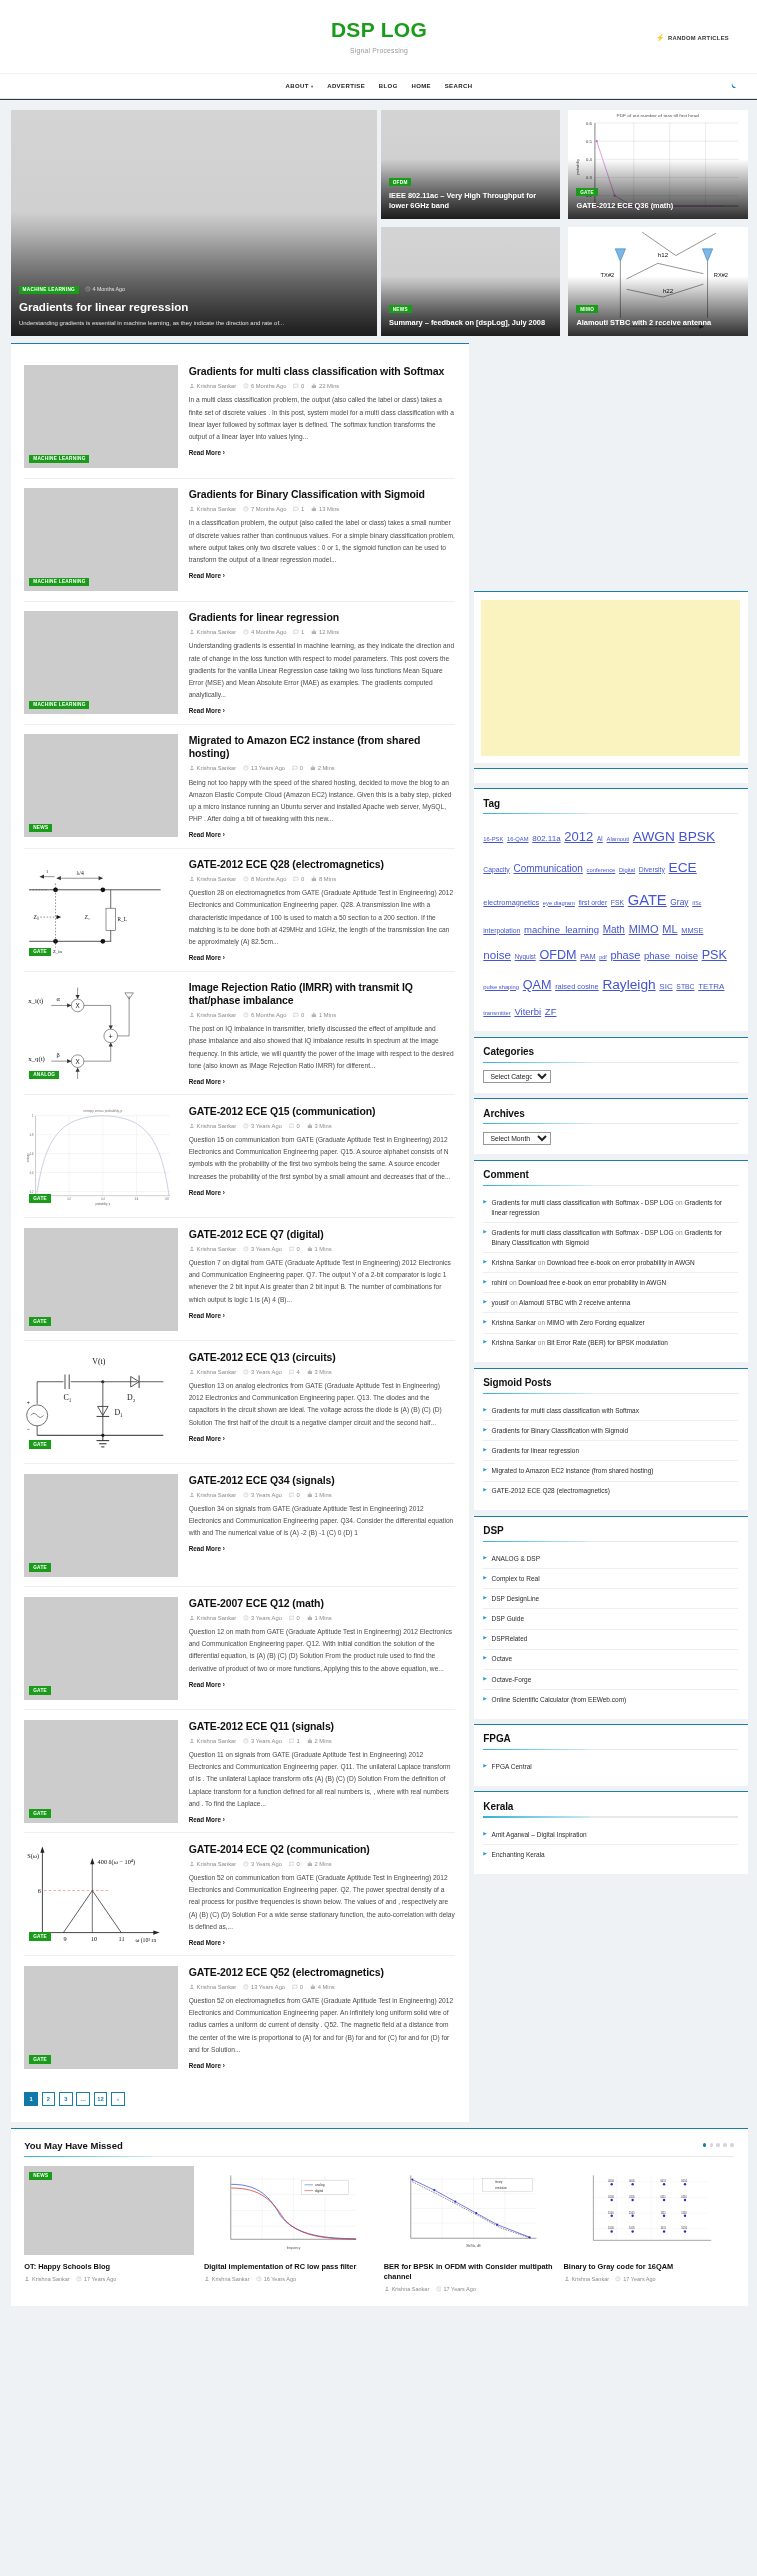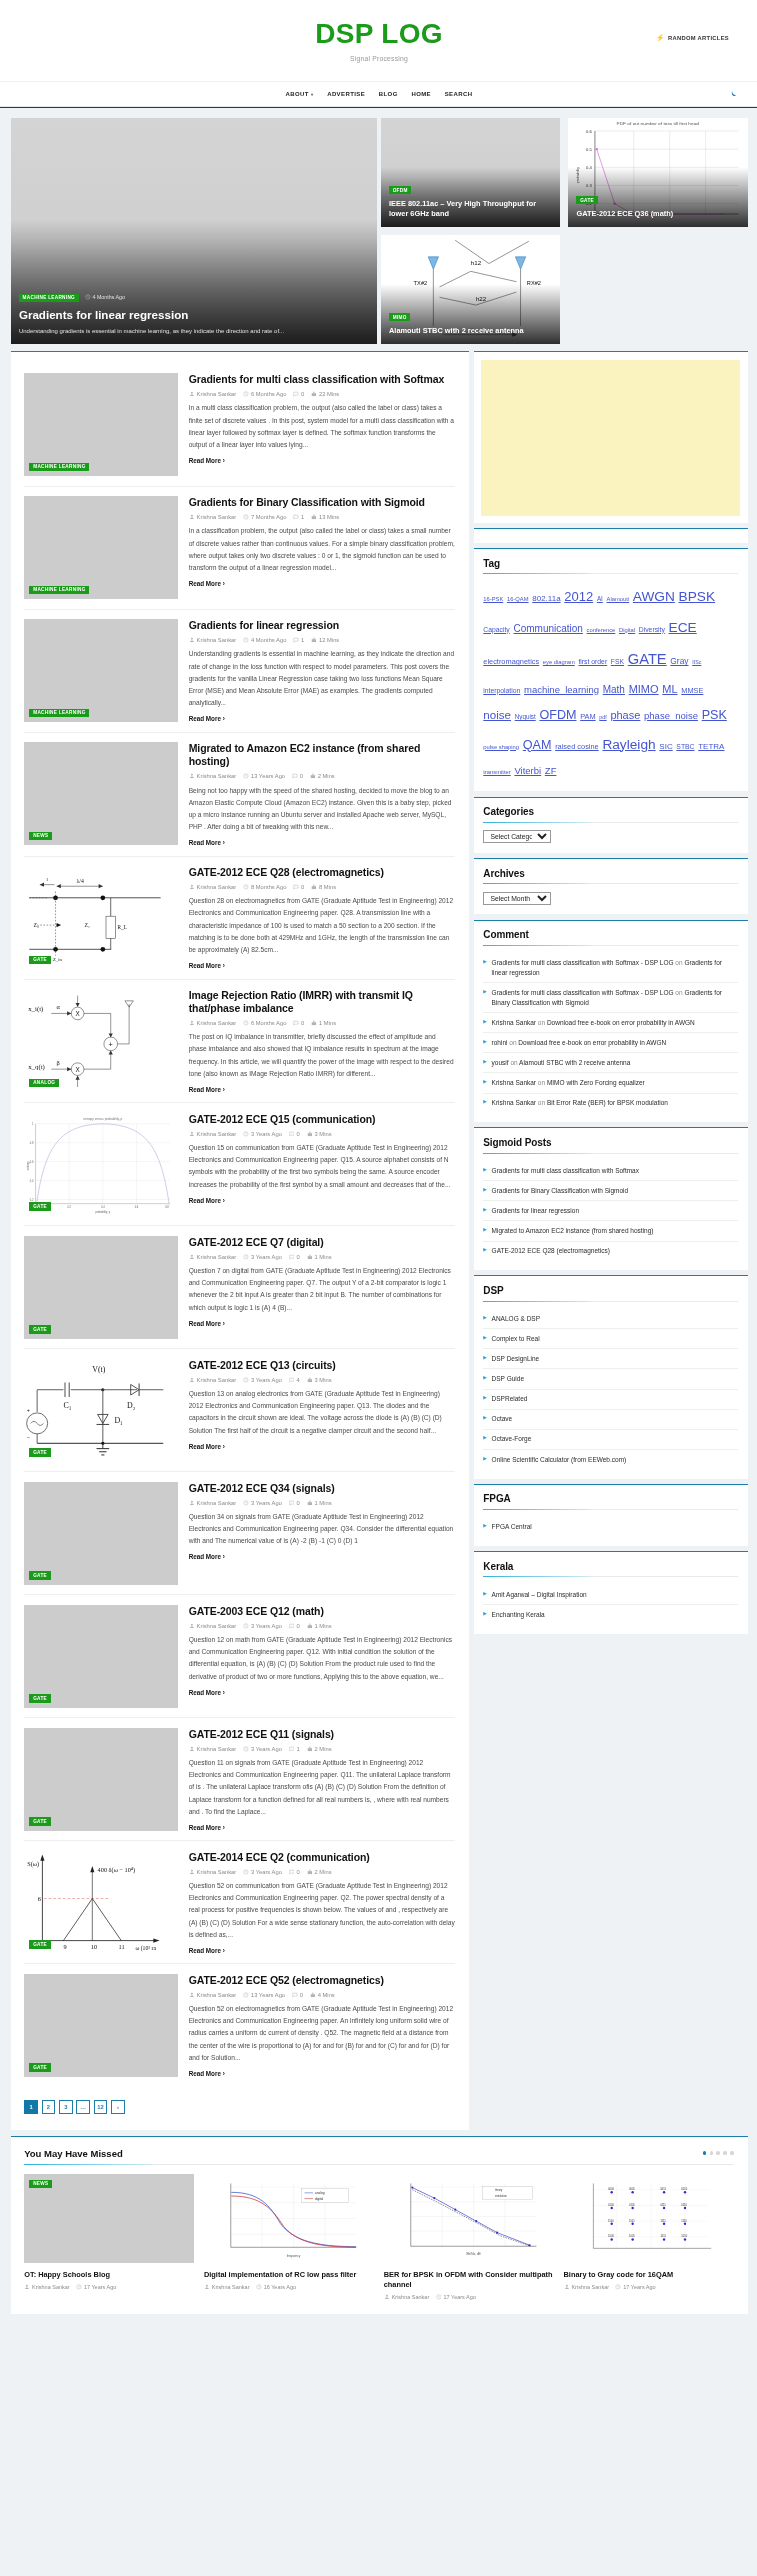--- a/index.html
+++ b/index.html
@@ -8,21 +8,21 @@
     background: #eef2f5;
     font-family: "Liberation Sans", sans-serif;
     color: #222;
   }
   a { text-decoration: none; color: inherit; }
 
   
   .masthead { background: #fff; padding: 18px 0 0; position: relative; }
   .brand { text-align: center; }
   .brand-title {
-    font-size: 28px; font-weight: 800; color: #1a9b1a; letter-spacing: 0.3px;
+    font-size: 21px; font-weight: 800; color: #1a9b1a; letter-spacing: 0.3px;
     font-family: "Liberation Sans", sans-serif;
   }
   .brand-sub { font-size: 6.8px; color: #999; margin-top: 5.3px; letter-spacing: 0.2px; }
   .random-articles {
     position: absolute; right: 29px; top: 34px;
     font-size: 5.8px; font-weight: 700; letter-spacing: 0.3px; color: #333;
     display: flex; align-items: center; gap: 2.6px; text-transform: uppercase;
   }
   .bolt { font-size: 6.8px; }
 
@@ -73,21 +73,21 @@
     font-weight: 400;
   }
   .thumb-fill { position: absolute; inset: 0; }
   .grad-gray { background: linear-gradient(to bottom, #d4d4d4 0%, #cfcfcf 55%, #9e9e9e 100%); }
 
   
   .art { position: absolute; inset: 0; background: #fff; }
   .art svg { width: 100%; height: 100%; }
 
   
-  .page { width: 737px; margin: 7.4px auto 0; display: flex; gap: 5.3px; align-items: flex-start; }
+  .page { width: 737px; margin: 7.4px auto 0; display: flex; gap: 5.3px; align-items: center; }
   .content {
     flex: 0 0 458px; background: #fff; border-top: 1.1px solid #1a7fa8;
     padding: 11.6px 13.7px 16px;
   }
   .sidebar { flex: 1; display: flex; flex-direction: column; gap: 5.3px; }
 
   
   .post { display: flex; gap: 10.5px; padding: 9.5px 0; border-bottom: 0.5px solid #eee; }
   .post:last-of-type { border-bottom: none; }
   .post-thumb {
@@ -265,20 +265,28 @@
             <circle cx="78" cy="165" r="2" fill="#d36fd3"></circle>
         </svg>
       </div>
       <div class="shade"></div>
       <div class="meta">
         <span class="cat-badge">GATE</span>
         <div class="tile-title">GATE-2012 ECE Q36 (math)</div>
       </div>
     </div>
 
+    <div class="tile">
+      <div class="thumb-fill grad-gray"></div>
+      <div class="shade"></div>
+      <div class="meta">
+        <span class="cat-badge">NEWS</span>
+        <div class="tile-title">Summary – feedback on [dspLog], July 2008</div>
+      </div>
+    </div>
 
     <div class="tile">
       <div class="art">
         <svg viewBox="0 0 300 210">
           <rect width="300" height="210" fill="#fff"></rect>
           <polygon points="68,42 88,42 78,66" fill="#79b8e8" stroke="#2b6fa8"></polygon>
           <line x1="78" y1="66" x2="78" y2="175" stroke="#333"></line>
           <text x="40" y="96" font-size="11" fill="#111" font-family="Liberation Sans">TX#2</text>
           <polygon points="236,42 256,42 246,66" fill="#79b8e8" stroke="#2b6fa8"></polygon>
           <line x1="246" y1="66" x2="246" y2="175" stroke="#333"></line>
@@ -691,21 +699,21 @@
       <p class="post-excerpt">Question 34 on signals from GATE (Graduate Aptitude Test in Engineering) 2012 Electronics and Communication Engineering paper. Q34. Consider the differential equation  with  and  The numerical value of  is (A) -2 (B) -1 (C) 0 (D) 1</p>
       <div class="read-more">Read More <span>›</span></div>
     </div>
       </article>
       <article class="post">
     <div class="post-thumb">
 
       <span class="cat-badge">GATE</span>
     </div>
     <div class="post-body">
-      <h2 class="post-title">GATE-2003 ECE Q12 (math)</h2>
+      <h2 class="post-title">GATE-2007 ECE Q12 (math)</h2>
       <div class="post-meta">
         <span><svg class="ic" viewBox="0 0 24 24">
                 <circle cx="12" cy="7" r="4" fill="#9a9a9a"></circle>
                 <path d="M4 21c0-4.4 3.6-7 8-7s8 2.6 8 7z" fill="#9a9a9a"></path>
               </svg>Krishna Sankar</span>
         <span><svg class="ic" viewBox="0 0 24 24">
                 <circle cx="12" cy="12" r="9" fill="none" stroke="#9a9a9a" stroke-width="2"></circle>
                 <path d="M12 7v5l3 2" stroke="#9a9a9a" stroke-width="2" fill="none"></path>
               </svg>3 Years Ago</span>
         <span><svg class="ic" viewBox="0 0 24 24">

